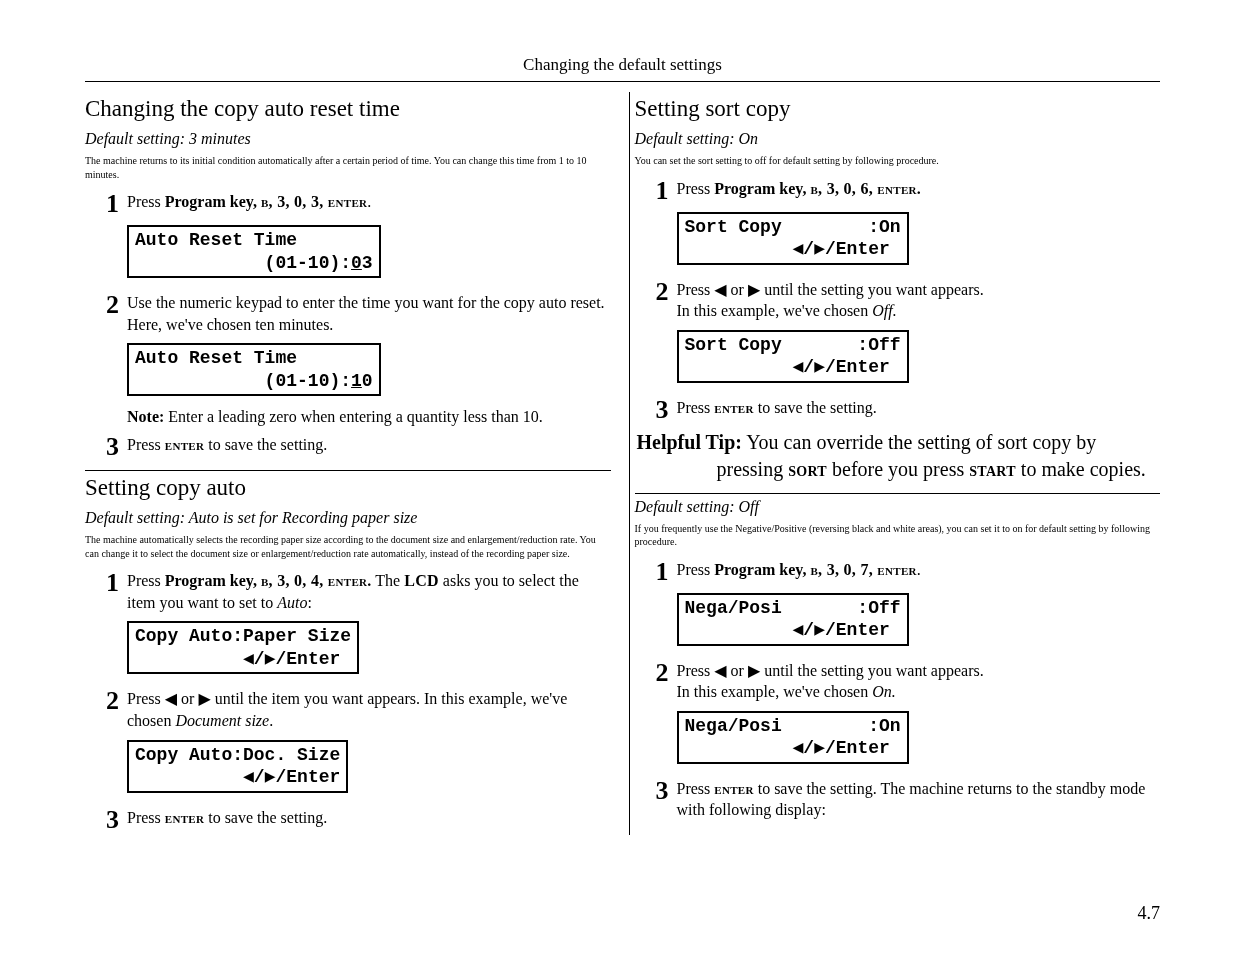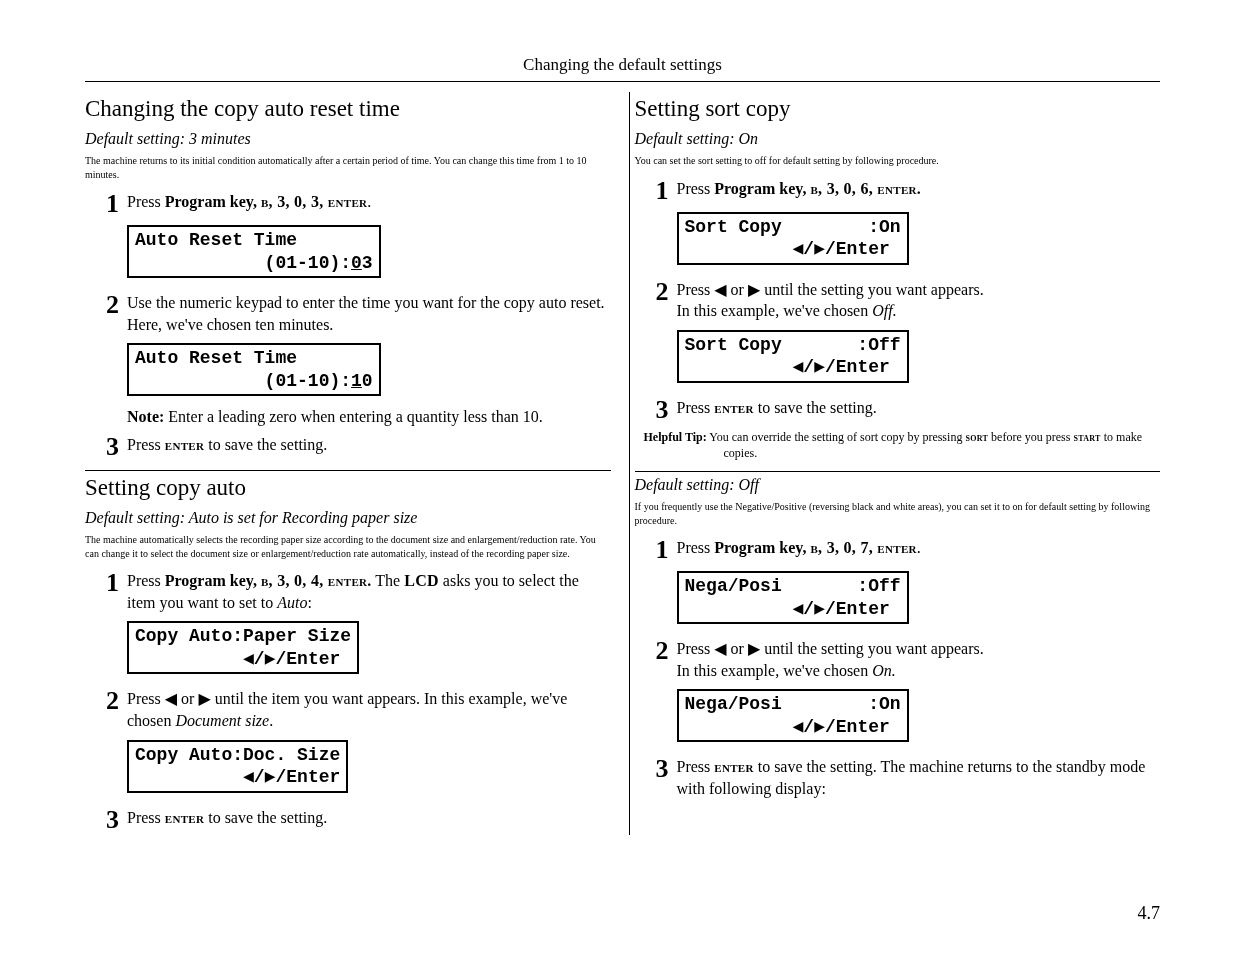--- a/index.html
+++ b/index.html
@@ -19,21 +19,21 @@
 .num{font-family:Georgia,serif;font-size:26px;font-weight:700;width:34px;flex-shrink:0;text-align:right;padding-right:8px;line-height:1}
 .step-body{font-size:16px;line-height:1.35;flex:1}
 .b{font-weight:700}
 .sc{font-variant:small-caps;font-weight:700;letter-spacing:.3px}
 .i{font-style:italic}
 .lcd{font-family:'Courier New',monospace;font-weight:700;font-size:18px;border:2px solid #000;display:inline-block;margin:6px 0 10px 42px;padding:2px 6px;line-height:1.25;white-space:pre}
 .lcd .u{text-decoration:underline}
 .note{font-size:16px;margin:2px 0 8px 42px}
 .note .nb{font-weight:700}
 .sec-rule{border:none;border-top:1px solid #000;margin:10px 0 4px 0}
-.tip{font-size:12px;margin:6px 0 10px 9px;padding-left:80px;text-indent:-80px;line-height:1.35}
+.tip{font-size:20px;margin:6px 0 10px 2px;padding-left:80px;text-indent:-80px;line-height:1.35}
 .tip-lead{font-weight:700}
 .footer{position:absolute;right:75px;bottom:30px;font-size:18px}
 </style>
 </head>
 <body>
 
 <div class="page">
   <div class="header-line">Changing the default settings</div>
   <hr class="hr-top">
   <div class="cols">

